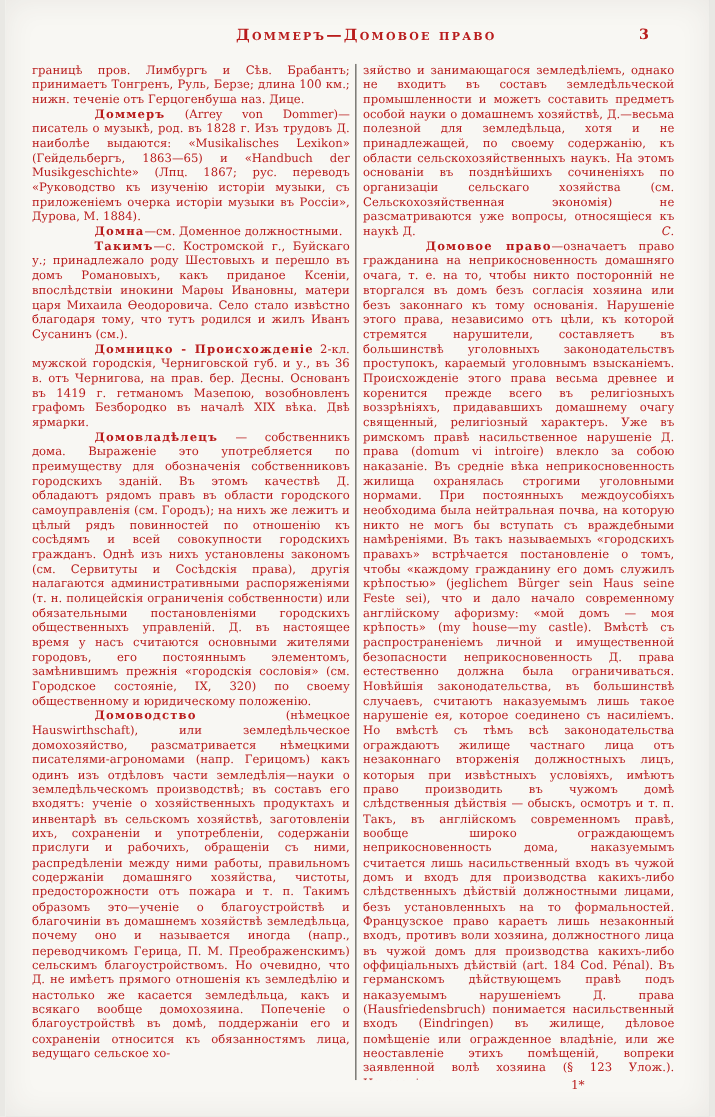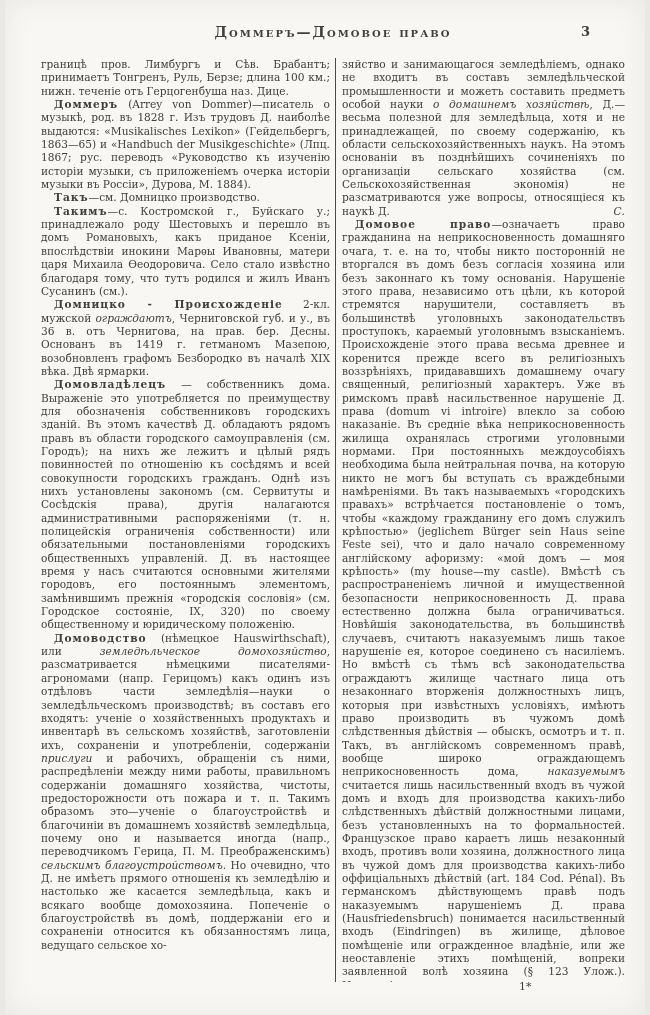--- a/index.html
+++ b/index.html
@@ -1,81 +1,81 @@
 <!DOCTYPE html>
 <html><head>
 <meta charset="utf-8">
 <style>
   html, body { margin: 0; padding: 0; background: #e9e8e4; }
   .page {
     position: relative;
     width: 640px; height: 1015px;
     margin: 0 auto;
     background: #f8f7f3;
-    color: #404040;
+    color: #b91c1c;
     font-family: "DejaVu Serif", "DejaVu Sans", serif;
     overflow: hidden;
     box-shadow: inset 0 0 28px rgba(60,55,45,0.08);
   }
   .running-head {
     position: absolute; top: 24px; left: 36px; width: 584px;
     text-align: center;
     font-variant: small-caps;
     font-weight: bold;
     font-size: 14px;
     letter-spacing: 2px;
     white-space: nowrap;
   }
   .page-number {
     position: absolute; top: 24px; right: 55px;
     font-size: 13px; font-weight: bold;
   }
   .text-block {
-    position: absolute; top: 58px; left: 36px; width: 584px; height: 924px;
+    position: absolute; top: 58px; left: 24px; width: 584px; height: 924px;
     display: flex;
     overflow: hidden;
   }
   .col {
     font-size: 10.6px;
     line-height: 13.35px;
     text-align: justify;
     overflow: hidden;
   }
   .col-left {
     width: 289px;
     padding-right: 5px;
     border-right: 1px solid #4c4a45;
   }
   .col-right {
     flex: 1;
     padding-left: 6px;
   }
   .para { margin: 0; }
   .para.indent { text-indent: 13px; }
-  .b { font-weight: bold; letter-spacing: 1px; }
-  .i { font-style: italic; }
+  .b { font-weight: bold; letter-spacing: 1px; margin-left: 44px; }
+  .i { }
   .sig { float: right; font-style: italic; padding-left: 8px; }
   .footer-mark {
     position: absolute; left: 514px; top: 980px;
     font-size: 11px;
   }
 </style>
 </head>
 <body>
 
 <div class="page">
   <div class="running-head">Доммеръ—Домовое право</div>
   <div class="page-number">3</div>
   <div class="text-block">
     <div class="col col-left">
         <p class="para"><span>границѣ пров. Лимбургъ и Сѣв. Брабантъ; принимаетъ Тонгренъ, Руль, Берзе; длина 100 км.; нижн. теченіе отъ Герцогенбуша наз. Дице.</span></p>
         <p class="para indent"><span class="b">Доммеръ</span><span> (Arrey von Dommer)—писатель о музыкѣ, род. въ 1828 г. Изъ трудовъ Д. наиболѣе выдаются: «Musikalisches Lexikon» (Гейдельбергъ, 1863—65) и «Handbuch der Musikgeschichte» (Лпц. 1867; рус. переводъ «Руководство къ изученію исторіи музыки, съ приложеніемъ очерка исторіи музыки въ Россіи», Дурова, М. 1884).</span></p>
-        <p class="para indent"><span class="b">Такъ</span><span>—см. Домницко производство.</span></p>
+        <p class="para indent"><span class="b">Домна</span><span>—см. Доменное должностными.</span></p>
         <p class="para indent"><span class="b">Такимъ</span><span>—с. Костромской г., Буйскаго у.; принадлежало роду Шестовыхъ и перешло въ домъ Романовыхъ, какъ приданое Ксеніи, впослѣдствіи инокини Марѳы Ивановны, матери царя Михаила Ѳеодоровича. Село стало извѣстно благодаря тому, что тутъ родился и жилъ Иванъ Сусанинъ (см.).</span></p>
-        <p class="para indent"><span class="b">Домницко - Происхожденіе</span><span> 2-кл. мужской </span><span class="i">ограждаютъ</span><span>, Черниговской губ. и у., въ 36 в. отъ Чернигова, на прав. бер. Десны. Основанъ въ 1419 г. гетманомъ Мазепою, возобновленъ графомъ Безбородко въ началѣ XIX вѣка. Двѣ ярмарки.</span></p>
+        <p class="para indent"><span class="b">Домницко - Происхожденіе</span><span> 2-кл. мужской </span><span class="i">городскія</span><span>, Черниговской губ. и у., въ 36 в. отъ Чернигова, на прав. бер. Десны. Основанъ въ 1419 г. гетманомъ Мазепою, возобновленъ графомъ Безбородко въ началѣ XIX вѣка. Двѣ ярмарки.</span></p>
         <p class="para indent"><span class="b">Домовладѣлецъ</span><span> — собственникъ дома. Выраженіе это употребляется по преимуществу для обозначенія собственниковъ городскихъ зданій. Въ этомъ качествѣ Д. обладаютъ рядомъ правъ въ области городского самоуправленія (см. Городъ); на нихъ же лежитъ и цѣлый рядъ повинностей по отношенію къ сосѣдямъ и всей совокупности городскихъ гражданъ. Однѣ изъ нихъ установлены закономъ (см. Сервитуты и Сосѣдскія права), другія налагаются административными распоряженіями (т. н. полицейскія ограниченія собственности) или обязательными постановленіями городскихъ общественныхъ управленій. Д. въ настоящее время у насъ считаются основными жителями городовъ, его постояннымъ элементомъ, замѣнившимъ прежнія «городскія сословія» (см. Городское состояніе, IX, 320) по своему общественному и юридическому положенію.</span></p>
         <p class="para indent"><span class="b">Домоводство</span><span> (нѣмецкое Hauswirthschaft), или </span><span class="i">земледѣльческое домохозяйство</span><span>, разсматривается нѣмецкими писателями-агрономами (напр. Герицомъ) какъ одинъ изъ отдѣловъ части земледѣлія—науки о земледѣльческомъ производствѣ; въ составъ его входятъ: ученіе о хозяйственныхъ продуктахъ и инвентарѣ въ сельскомъ хозяйствѣ, заготовленіи ихъ, сохраненіи и употребленіи, содержаніи </span><span class="i">прислуги</span><span> и рабочихъ, обращеніи съ ними, распредѣленіи между ними работы, правильномъ содержаніи домашняго хозяйства, чистоты, предосторожности отъ пожара и т. п. Такимъ образомъ это—ученіе о благоустройствѣ и благочиніи въ домашнемъ хозяйствѣ земледѣльца, почему оно и называется иногда (напр., переводчикомъ Герица, П. М. Преображенскимъ) </span><span class="i">сельскимъ благоустройствомъ</span><span>. Но очевидно, что Д. не имѣетъ прямого отношенія къ земледѣлію и настолько же касается земледѣльца, какъ и всякаго вообще домохозяина. Попеченіе о благоустройствѣ въ домѣ, поддержаніи его и сохраненіи относится къ обязанностямъ лица, ведущаго сельское хо-</span></p>
       </div>
     <div class="col col-right">
         <p class="para"><span>зяйство и занимающагося земледѣліемъ, однако не входитъ въ составъ земледѣльческой промышленности и можетъ составить предметъ особой науки </span><span class="i">о домашнемъ хозяйствѣ</span><span>, Д.—весьма полезной для земледѣльца, хотя и не принадлежащей, по своему содержанію, къ области сельскохозяйственныхъ наукъ. На этомъ основаніи въ позднѣйшихъ сочиненіяхъ по организаціи сельскаго хозяйства (см. Сельскохозяйственная экономія) не разсматриваются уже вопросы, относящіеся къ наукѣ Д.</span><span class="sig">С.</span></p>
         <p class="para indent"><span class="b">Домовое право</span><span>—означаетъ право гражданина на неприкосновенность домашняго очага, т. е. на то, чтобы никто посторонній не вторгался въ домъ безъ согласія хозяина или безъ законнаго къ тому основанія. Нарушеніе этого права, независимо отъ цѣли, къ которой стремятся нарушители, составляетъ въ большинствѣ уголовныхъ законодательствъ проступокъ, караемый уголовнымъ взысканіемъ. Происхожденіе этого права весьма древнее и коренится прежде всего въ религіозныхъ воззрѣніяхъ, придававшихъ домашнему очагу священный, религіозный характеръ. Уже въ римскомъ правѣ насильственное нарушеніе Д. права (domum vi introire) влекло за собою наказаніе. Въ средніе вѣка неприкосновенность жилища охранялась строгими уголовными нормами. При постоянныхъ междоусобіяхъ необходима была нейтральная почва, на которую никто не могъ бы вступать съ враждебными намѣреніями. Въ такъ называемыхъ «городскихъ правахъ» встрѣчается постановленіе о томъ, чтобы «каждому гражданину его домъ служилъ крѣпостью» (jeglichem Bürger sein Haus seine Feste sei), что и дало начало современному англійскому афоризму: «мой домъ — моя крѣпость» (my house—my castle). Вмѣстѣ съ распространеніемъ личной и имущественной безопасности неприкосновенность Д. права естественно должна была ограничиваться. Новѣйшія законодательства, въ большинствѣ случаевъ, считаютъ наказуемымъ лишь такое нарушеніе ея, которое соединено съ насиліемъ. Но вмѣстѣ съ тѣмъ всѣ законодательства ограждаютъ жилище частнаго лица отъ незаконнаго вторженія должностныхъ лицъ, которыя при извѣстныхъ условіяхъ, имѣютъ право производить въ чужомъ домѣ слѣдственныя дѣйствія — обыскъ, осмотръ и т. п. Такъ, въ англійскомъ современномъ правѣ, вообще широко ограждающемъ неприкосновенность дома, </span><span class="i">наказуемымъ</span><span> считается лишь насильственный входъ въ чужой домъ и входъ для производства какихъ-либо слѣдственныхъ дѣйствій должностными лицами, безъ установленныхъ на то формальностей. Французское право караетъ лишь незаконный входъ, противъ воли хозяина, должностного лица въ чужой домъ для производства какихъ-либо оффиціальныхъ дѣйствій (art. 184 Cod. Pénal). Въ германскомъ дѣйствующемъ правѣ подъ наказуемымъ нарушеніемъ Д. права (Hausfriedensbruch) понимается насильственный входъ (Eindringen) въ жилище, дѣловое помѣщеніе или огражденное владѣніе, или же неоставленіе этихъ помѣщеній, вопреки заявленной волѣ хозяина (§ 123 Улож.). Наказаніе усили-</span></p>
       </div>
   </div>
   <div class="footer-mark">1*</div>
 </div>

